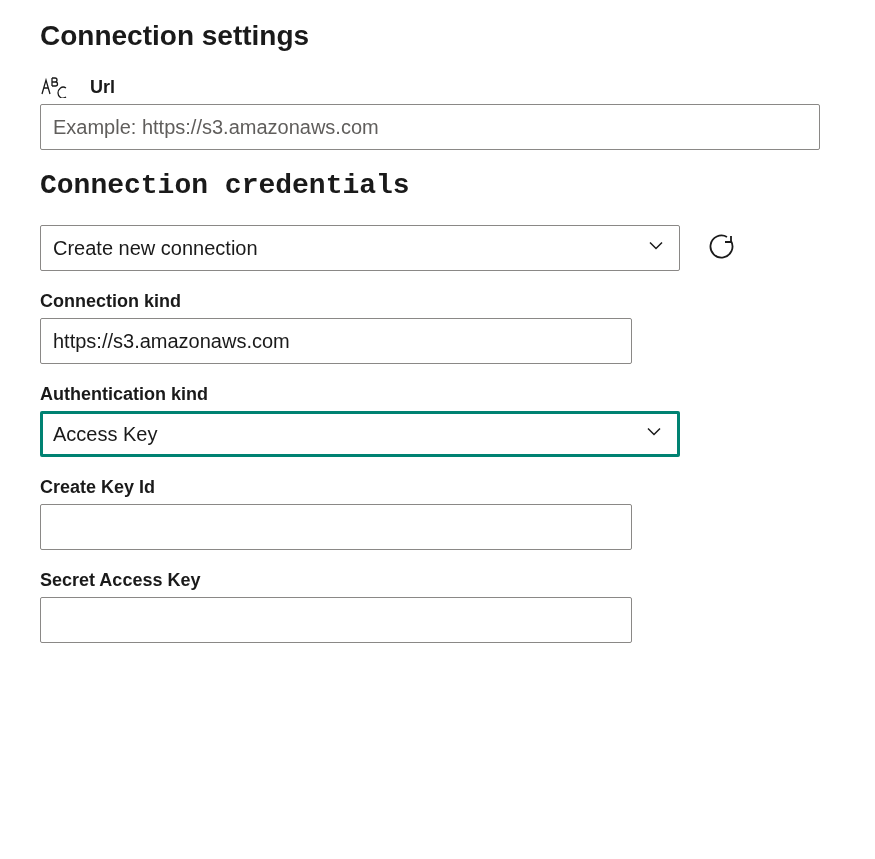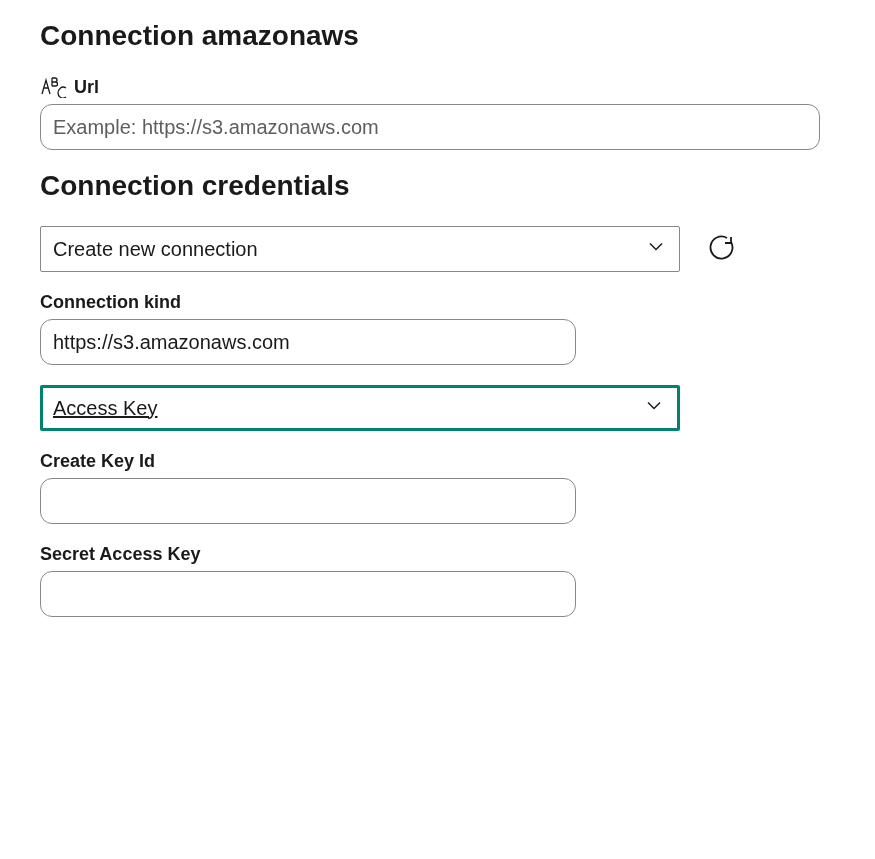--- a/index.html
+++ b/index.html
@@ -16,21 +16,21 @@
       margin-top: 20px;
       margin-bottom: 24px;
       color: #1a1a1a;
     }
     .field-group {
       margin-bottom: 20px;
     }
     .field-label-row {
       display: flex;
       align-items: center;
-      gap: 6px;
+      gap: 22px;
       margin-bottom: 6px;
     }
     .field-label {
       font-size: 18px;
       font-weight: 600;
       color: #1a1a1a;
     }
     .abc-icon {
       width: 28px;
       height: 22px;
@@ -38,21 +38,21 @@
       align-items: center;
       justify-content: center;
     }
     .text-input {
       width: 100%;
       height: 46px;
       padding: 0 12px;
       font-size: 20px;
       font-family: inherit;
       border: 1px solid #8a8886;
-      border-radius: 12px;
+      border-radius: 2px;
       background: #ffffff;
       color: #1a1a1a;
       outline: none;
     }
     .text-input::placeholder {
       color: #605e5c;
     }
     .select-row {
       display: flex;
       align-items: center;
@@ -68,21 +68,20 @@
       display: flex;
       align-items: center;
       padding: 0 44px 0 12px;
       cursor: pointer;
       font-size: 20px;
       color: #1a1a1a;
     }
     .select-field.focused {
       border: 3px solid #008272;
       padding: 0 42px 0 10px;
-      text-decoration: underline;
     }
     .chevron {
       position: absolute;
       right: 14px;
       top: 50%;
       transform: translateY(-50%);
       pointer-events: none;
       color: #1a1a1a;
     }
     .refresh-btn {
@@ -90,33 +89,34 @@
       height: 40px;
       display: inline-flex;
       align-items: center;
       justify-content: center;
       background: none;
       border: none;
       cursor: pointer;
       color: #1a1a1a;
     }
     .narrow-input {
-      width: 536px;
+      width: 592px;
     }
     .wide-input {
       width: 780px;
     }
     .section-credentials {
       margin-top: 44px;
+      font-family: Liberation Mono, monospace;
     }
   </style>
 </head>
 <body>
 
-<h2 class="section-heading">Connection amazonaws</h2>
+<h2 class="section-heading">Connection settings</h2>
 
 <div class="field-group">
   <div class="field-label-row">
     <span class="abc-icon">
       <svg viewBox="0 0 28 22" width="28" height="22" fill="none" stroke="#1a1a1a" stroke-width="1.3">
 
         <path d="M2 18 L6 4 L10 18 M3.6 12 L8.4 12"></path>
 
         <path d="M12 2 L12 10 M12 2 L15 2 Q17 2 17 4 Q17 6 15 6 L12 6 M12 6 L15.5 6 Q17.5 6 17.5 8 Q17.5 10 15.5 10 L12 10"></path>
 
@@ -152,20 +152,23 @@
 </div>
 
 <div class="field-group">
   <div class="field-label-row">
     <span class="field-label">Connection kind</span>
   </div>
   <input type="text" class="text-input narrow-input" value="https://s3.amazonaws.com" style="">
 </div>
 
 <div class="field-group">
+  <div class="field-label-row">
+    <span class="field-label">Authentication kind</span>
+  </div>
   <div class="select-field focused">
     <span>Access Key</span>
     <span class="chevron">
       <svg width="18" height="18" viewBox="0 0 18 18" fill="none" stroke="currentColor" stroke-width="1.5">
         <path d="M3 6 L9 12 L15 6"></path>
       </svg>
     </span>
   </div>
 </div>
 

